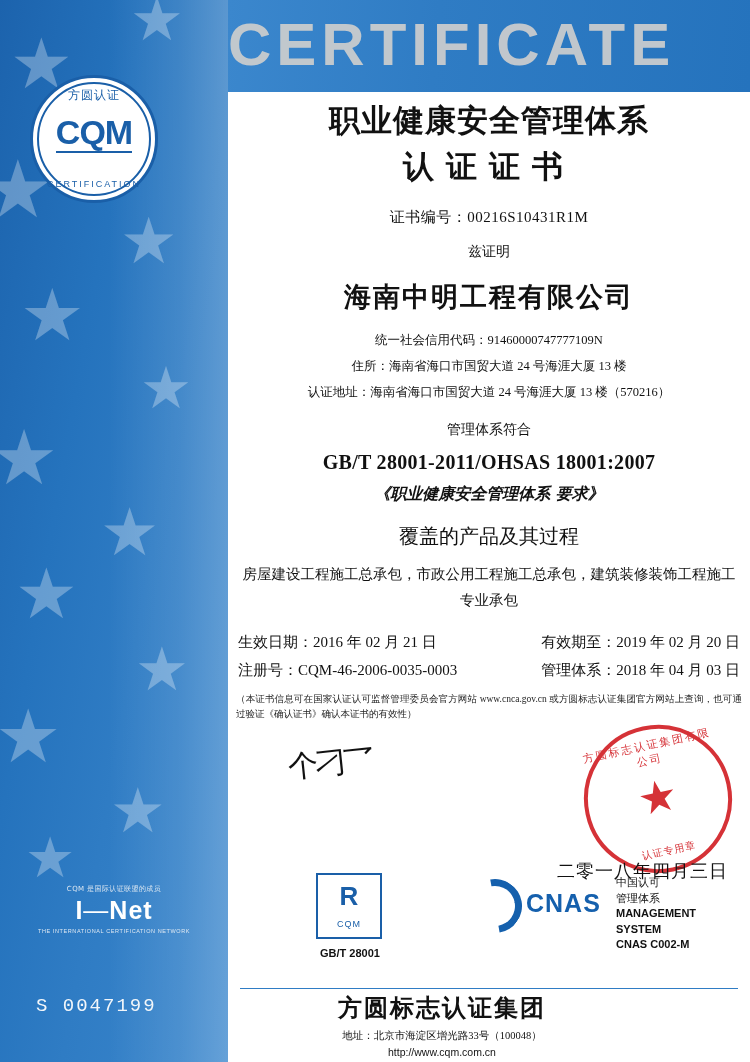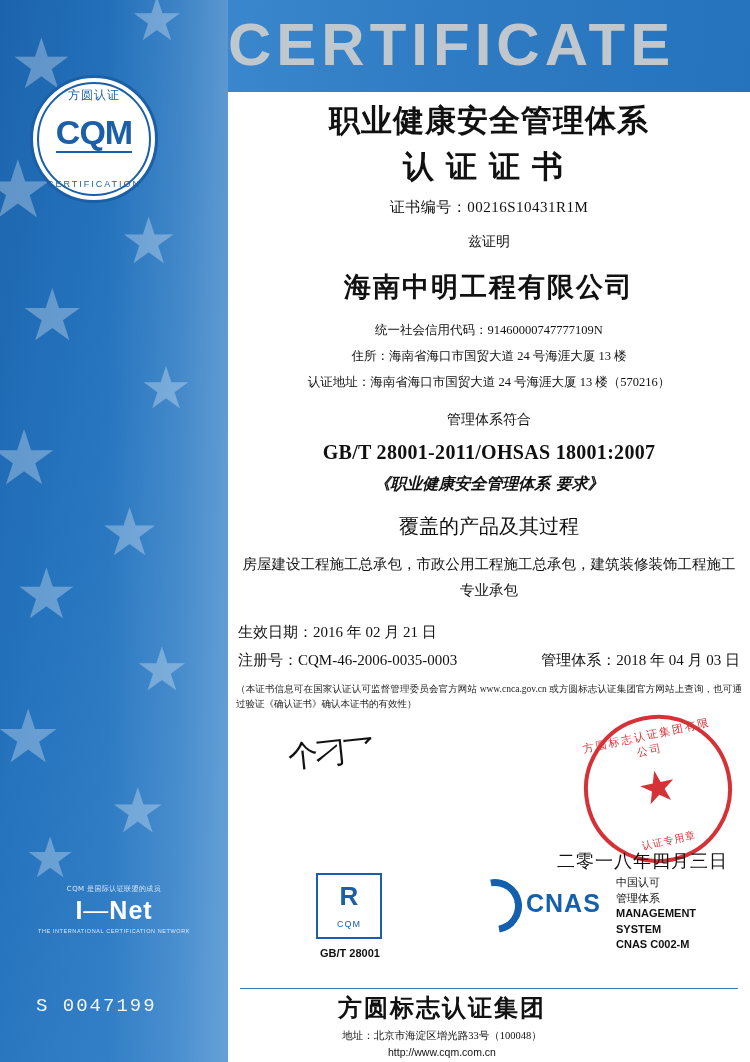--- a/index.html
+++ b/index.html
@@ -98,21 +98,21 @@
   }
   .title-cn2 {
     font-family:"DejaVu Sans", sans-serif;
     font-weight:bold;
     font-size:31px;
     letter-spacing:12px;
     color:#111;
     margin:4px 0 10px 0;
   }
   .cert-no {
-    font-size:15px; margin-top:10px; letter-spacing:.5px;
+    font-size:15px; margin-top:20px; letter-spacing:.5px;
   }
   .hereby {
     font-size:14px; margin-top:16px;
   }
   .company {
     font-family:"DejaVu Sans", sans-serif;
     font-weight:bold;
     font-size:27px;
     letter-spacing:2px;
     margin-top:18px;
@@ -325,20 +325,23 @@
     <div class="std-cn">《职业健康安全管理体系  要求》</div>
 
     <div class="scope-label">覆盖的产品及其过程</div>
     <div class="scope-text">房屋建设工程施工总承包，市政公用工程施工总承包，建筑装修装饰工程施工专业承包</div>
 
     <div class="dates">
       <div class="date-row">
         <div class="cell">
           <span>生效日期：</span><span>2016 年 02 月 21 日</span>
         </div>
+        <div class="cell">
+          <span>有效期至：</span><span>2019 年 02 月 20 日</span>
+        </div>
       </div>
       <div class="date-row">
         <div class="cell">
           <span>注册号：</span><span>CQM-46-2006-0035-0003</span>
         </div>
         <div class="cell">
           <span>管理体系：</span><span>2018 年 04 月 03 日</span>
         </div>
       </div>
     </div>

